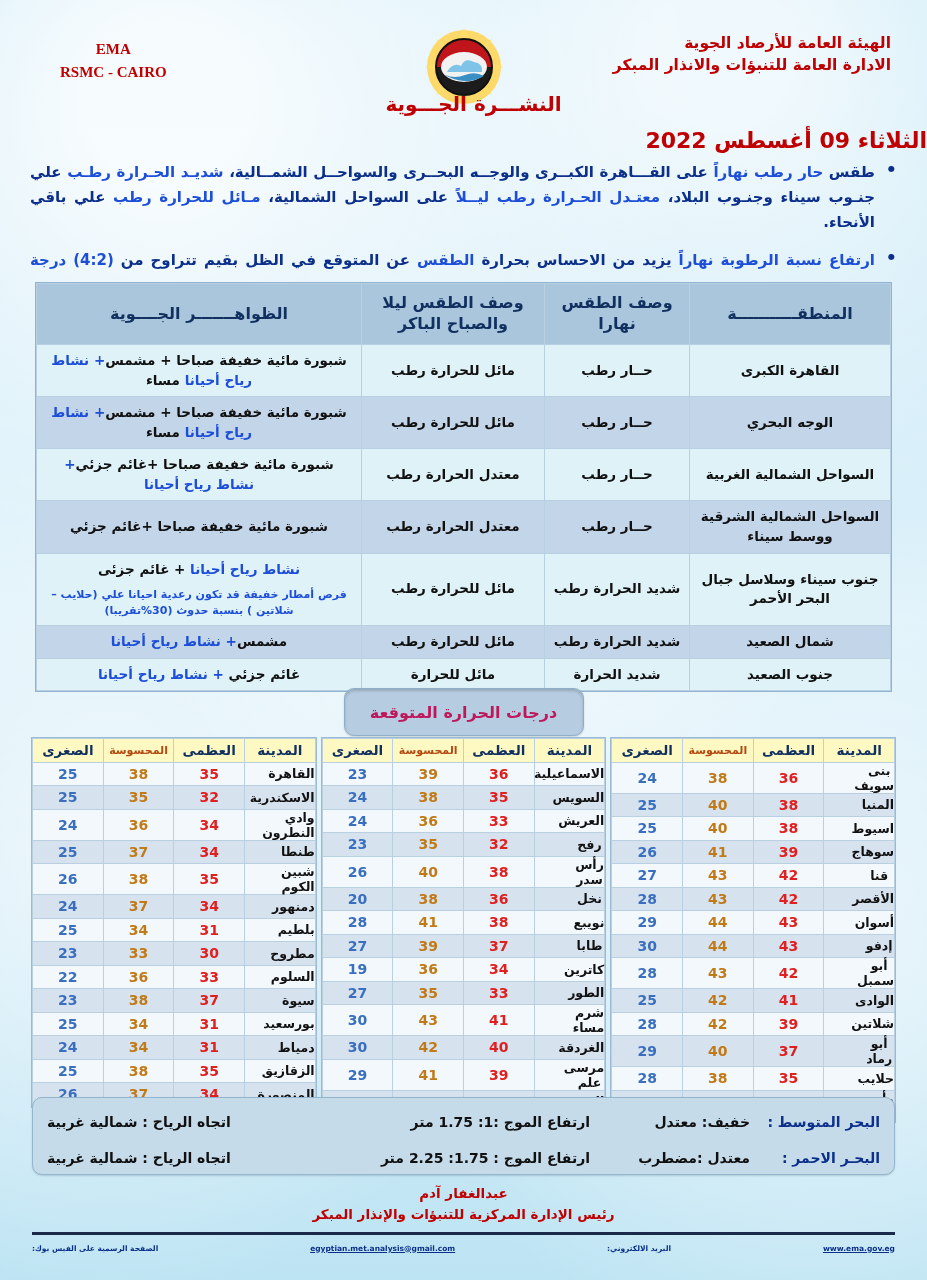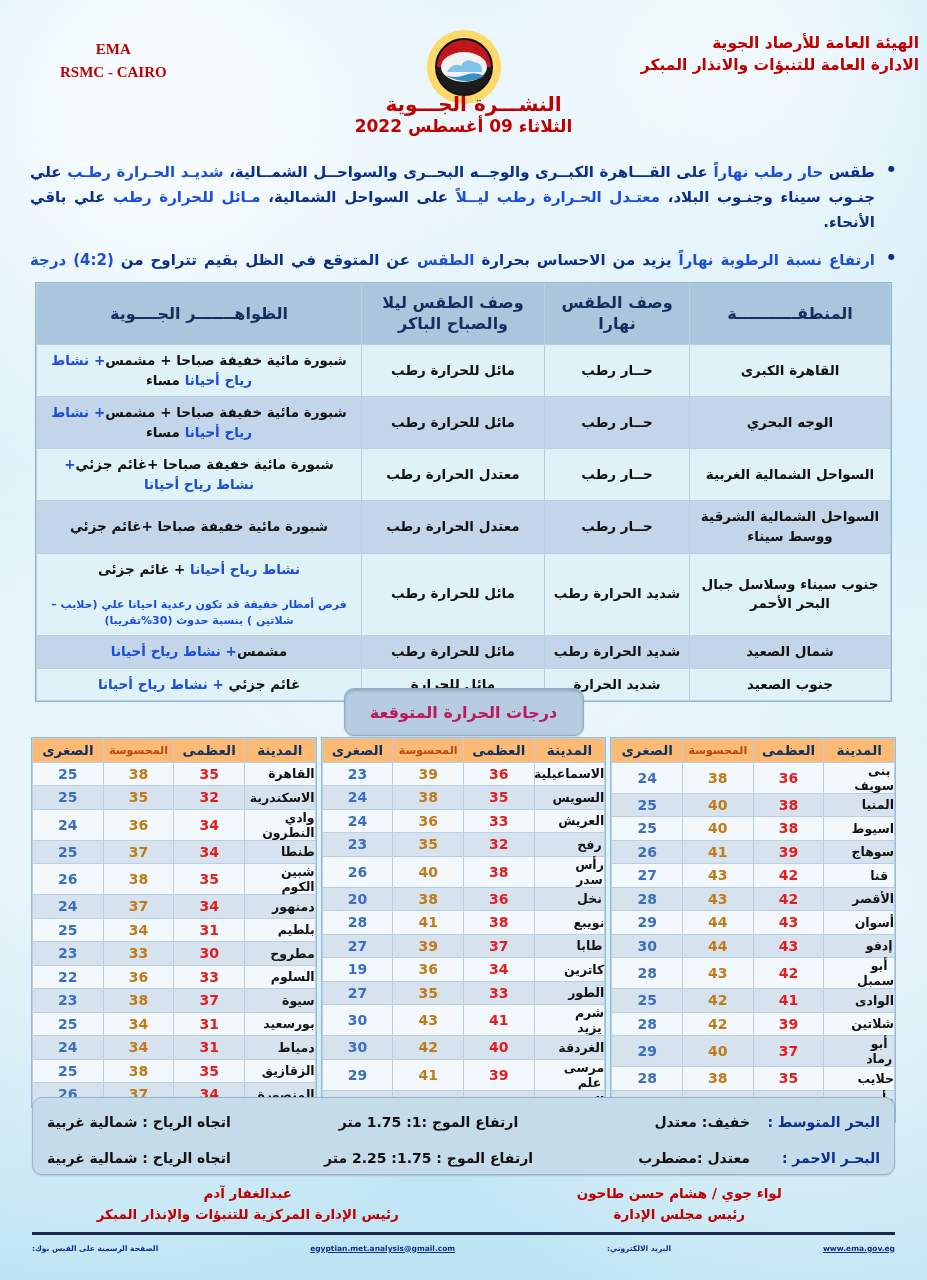--- a/index.html
+++ b/index.html
@@ -15,30 +15,30 @@
       radial-gradient(circle at 12% 68%, rgba(255,255,255,.5) 0 7%, rgba(255,255,255,0) 36%),
       radial-gradient(circle at 88% 74%, rgba(255,255,255,.5) 0 6%, rgba(255,255,255,0) 34%),
       linear-gradient(180deg,#bfe6f5 0%,#cdeaf7 22%,#dff2fa 48%,#cfeaf6 72%,#bde4f3 100%);
     overflow:hidden;
     position:relative;
   }
   .page{position:relative;width:927px;height:1280px;}
 
   
   .hdr{position:absolute;top:28px;left:0;right:0;height:92px;}
-  .hdr-right{position:absolute;right:8px;top:4px;text-align:right;color:#c00000;
+  .hdr-right{position:absolute;right:36px;top:4px;text-align:right;color:#c00000;
     font-weight:bold;font-size:15.5px;line-height:1.45;}
   .hdr-left{position:absolute;left:60px;top:10px;text-align:center;color:#c00000;
     font-weight:bold;font-size:15px;line-height:1.5;font-family:"Liberation Serif",serif;}
   .logo{position:absolute;left:50%;transform:translateX(-50%);top:0;width:78px;height:78px;}
   .logo svg{display:block;width:78px;height:78px;}
 
   .title-block{position:absolute;top:92px;left:0;right:0;text-align:center;color:#c00000;font-weight:bold;}
   .title-1{font-size:20px;letter-spacing:1px;padding-left:20px;}
-  .title-2{font-size:17px;margin-top:0;}
+  .title-2{font-size:22px;margin-top:12px;text-align:right;}
 
   
   .bullets{position:absolute;top:160px;right:30px;left:30px;}
   .bullet{position:relative;padding-right:22px;margin-bottom:14px;
     text-align:justify;font-size:15px;font-weight:bold;line-height:1.65;color:#0b2f8a;}
   .bullet::before{content:"\25CF";position:absolute;right:2px;top:2px;font-size:8px;color:#0b2f8a;}
   .red{color:#1d4ed8;}
   .blue{color:#0b2f8a;}
 
   
@@ -48,53 +48,53 @@
   .wtbl th,.wtbl td{border:1px solid #b9cfe2;vertical-align:middle;text-align:center;}
   .wtbl thead th{background:#a9c6dd;color:#11305f;font-size:16px;font-weight:bold;
     height:52px;padding:4px 6px;line-height:1.3;}
   .wtbl tbody td{font-size:13.5px;font-weight:bold;color:#111;padding:6px 8px;line-height:1.45;}
   .wtbl tbody tr:nth-child(odd){background:#dff2f7;}
   .wtbl tbody tr:nth-child(even){background:#c3d5e8;}
   .c-region{width:188px;font-size:14.5px;}
   .c-day{width:132px;}
   .c-night{width:170px;margin-top:20px;}
   .c-phen{width:auto;}
-  .phen-small{font-size:11px;display:block;margin-top:18px;}
+  .phen-small{font-size:11px;display:block;margin-top:8px;}
 
   
   .temp-title{position:absolute;top:688px;left:50%;transform:translateX(-50%);
     width:238px;height:46px;border-radius:10px;background:#b6cde1;
     border:1px solid #8fafc9;box-shadow:0 2px 3px rgba(0,0,0,.18) inset,0 1px 2px rgba(0,0,0,.15);
     display:flex;align-items:center;justify-content:center;
     font-size:16px;font-weight:bold;color:#be185d;}
 
   
   .temps{position:absolute;top:738px;right:32px;left:32px;height:350px;
     display:flex;justify-content:space-between;gap:6px;}
   .ttbl{border-collapse:collapse;table-layout:fixed;width:289px;
     box-shadow:0 0 0 1px #9bbad4;}
   .ttbl th,.ttbl td{border:1px solid #b9cfe2;text-align:center;height:22.5px;padding:0;}
-  .ttbl thead th{background:#fdba74;color:#10305f;font-weight:bold;font-size:13.5px;}
+  .ttbl thead th{background:#fef9c3;color:#10305f;font-weight:bold;font-size:13.5px;}
   .ttbl thead th.h-feel{color:#b34a12;font-size:11px;}
   .ttbl td{font-weight:bold;font-size:14px;}
   .ttbl tbody tr:nth-child(odd){background:#f2f8fc;}
   .ttbl tbody tr:nth-child(even){background:#d7e2ef;}
   .ttbl .city{font-size:12.5px;color:#111;width:95px;padding-left:40px;}
   .ttbl .vmax{color:#e02020;width:62px;}
   .ttbl .vfeel{color:#c07a18;width:66px;}
   .ttbl .vmin{color:#3a6fbf;width:66px;}
 
   
   .seabox{position:absolute;top:1097px;right:32px;left:32px;height:78px;
     background:#c5dbea;border:1px solid #93b5d0;border-radius:10px;
     box-shadow:0 1px 2px rgba(0,0,0,.15);padding:6px 14px 0;box-sizing:border-box;}
   .searow{display:flex;align-items:center;height:36px;font-size:14px;font-weight:bold;color:#101010;}
   .sea-name{color:#0b2f8a;width:130px;text-align:right;}
   .sea-state{width:160px;text-align:right;}
-  .sea-wave{flex:1;text-align:center;}
+  .sea-wave{flex:1;text-align:right;}
   .sea-wind{width:220px;text-align:left;}
 
   
   .sigs{position:absolute;top:1183px;right:32px;left:32px;height:50px;
     display:flex;justify-content:space-between;color:#c00000;font-weight:bold;text-align:center;}
   .sig{flex:1;font-size:13.5px;line-height:1.55;}
   .sig .nm{font-size:13.5px;}
   .sig .rl{font-size:13.5px;}
 
   
@@ -373,21 +373,21 @@
             <td class="vfeel">36</td>
             <td class="vmin">19</td>
           </tr>
           <tr>
             <td class="city">الطور</td>
             <td class="vmax">33</td>
             <td class="vfeel">35</td>
             <td class="vmin">27</td>
           </tr>
           <tr>
-            <td class="city">شرم يزيد</td>
+            <td class="city">شرم مساء</td>
             <td class="vmax">41</td>
             <td class="vfeel">43</td>
             <td class="vmin">30</td>
           </tr>
           <tr>
             <td class="city">الغردقة</td>
             <td class="vmax">40</td>
             <td class="vfeel">42</td>
             <td class="vmin">30</td>
           </tr>
@@ -513,24 +513,20 @@
       <div class="searow">
         <div class="sea-name">البحـر الاحمر :</div>
         <div class="sea-state">معتدل :مضطرب</div>
         <div class="sea-wave">ارتفاع الموج : 1.75: 2.25 متر</div>
         <div class="sea-wind">اتجاه الرياح : شمالية غربية</div>
       </div>
     </div>
 
   <div class="sigs" id="sigs">
       <div class="sig">
-        <div class="nm">لواء جوي / هشام حسن طاحون</div>
-        <div class="rl">رئيس مجلس الإدارة</div>
-      </div>
-      <div class="sig">
         <div class="nm">عبدالغفار آدم</div>
         <div class="rl">رئيس الإدارة المركزية للتنبؤات والإنذار المبكر</div>
       </div>
     </div>
 
   <div class="foot-rule"></div>
   <div class="footline">
     <span class="u">www.ema.gov.eg</span>
     <span>البريد الالكتروني:</span>
     <span class="u">egyptian.met.analysis@gmail.com</span>

